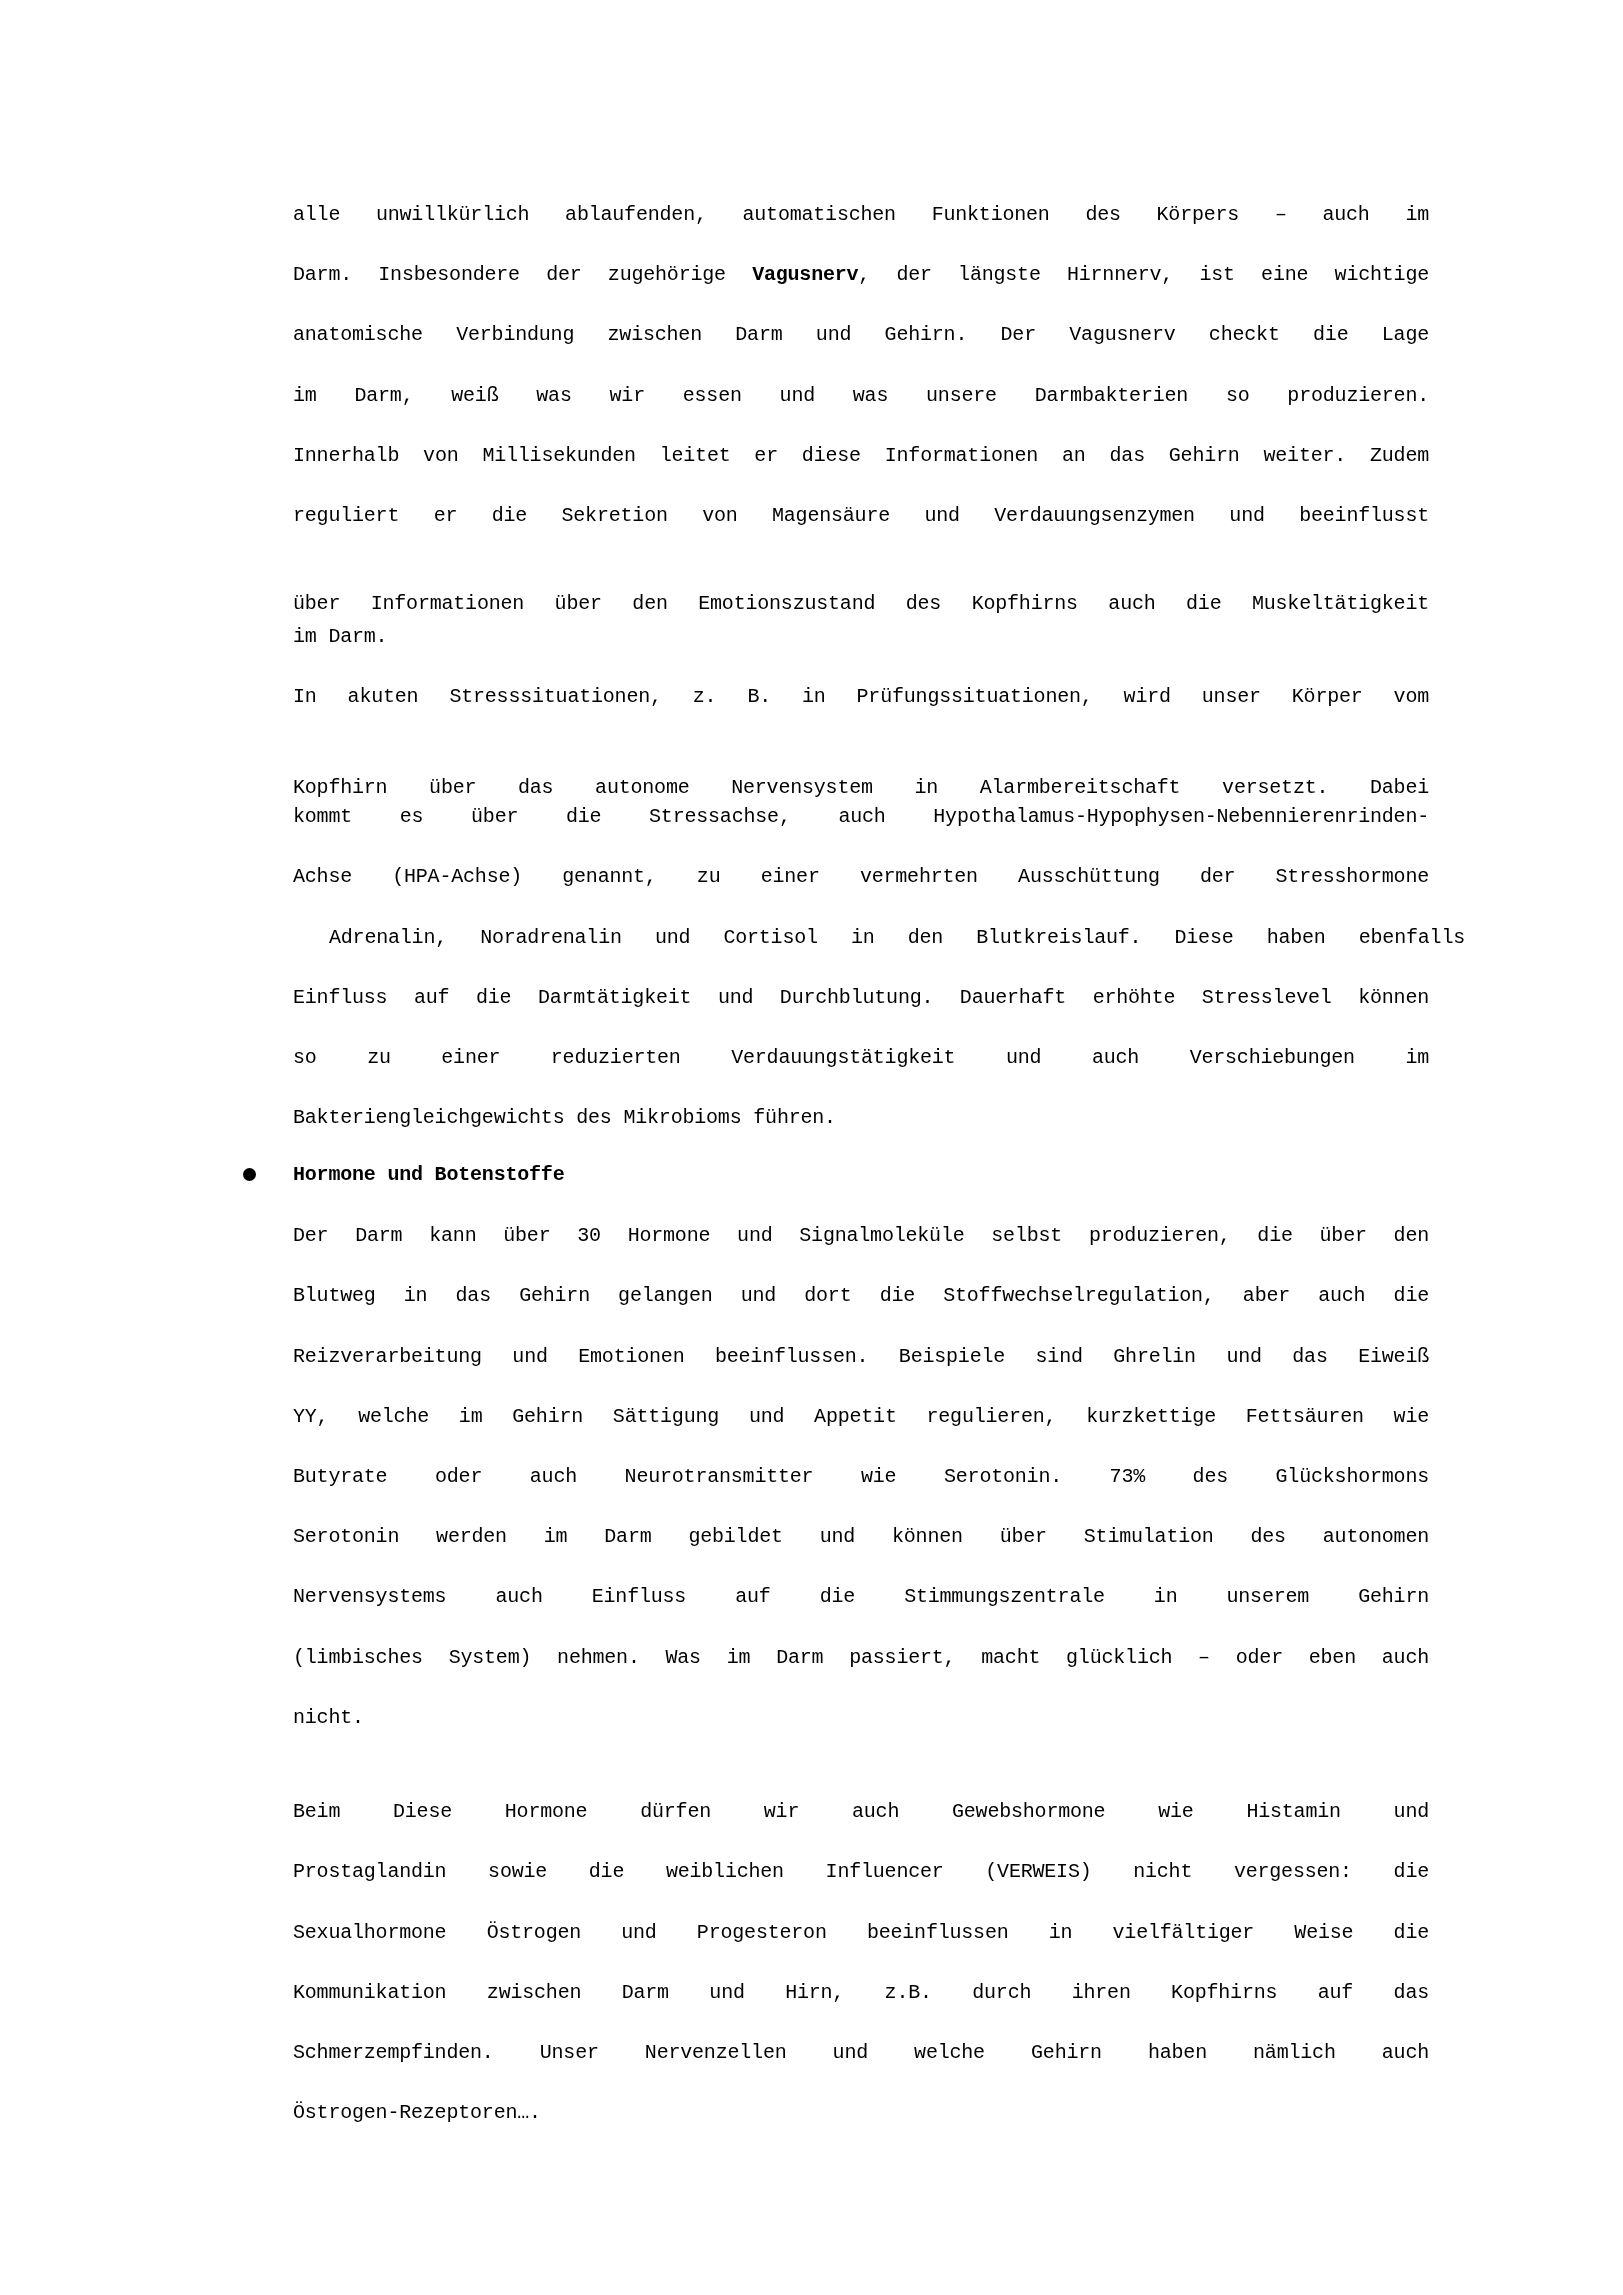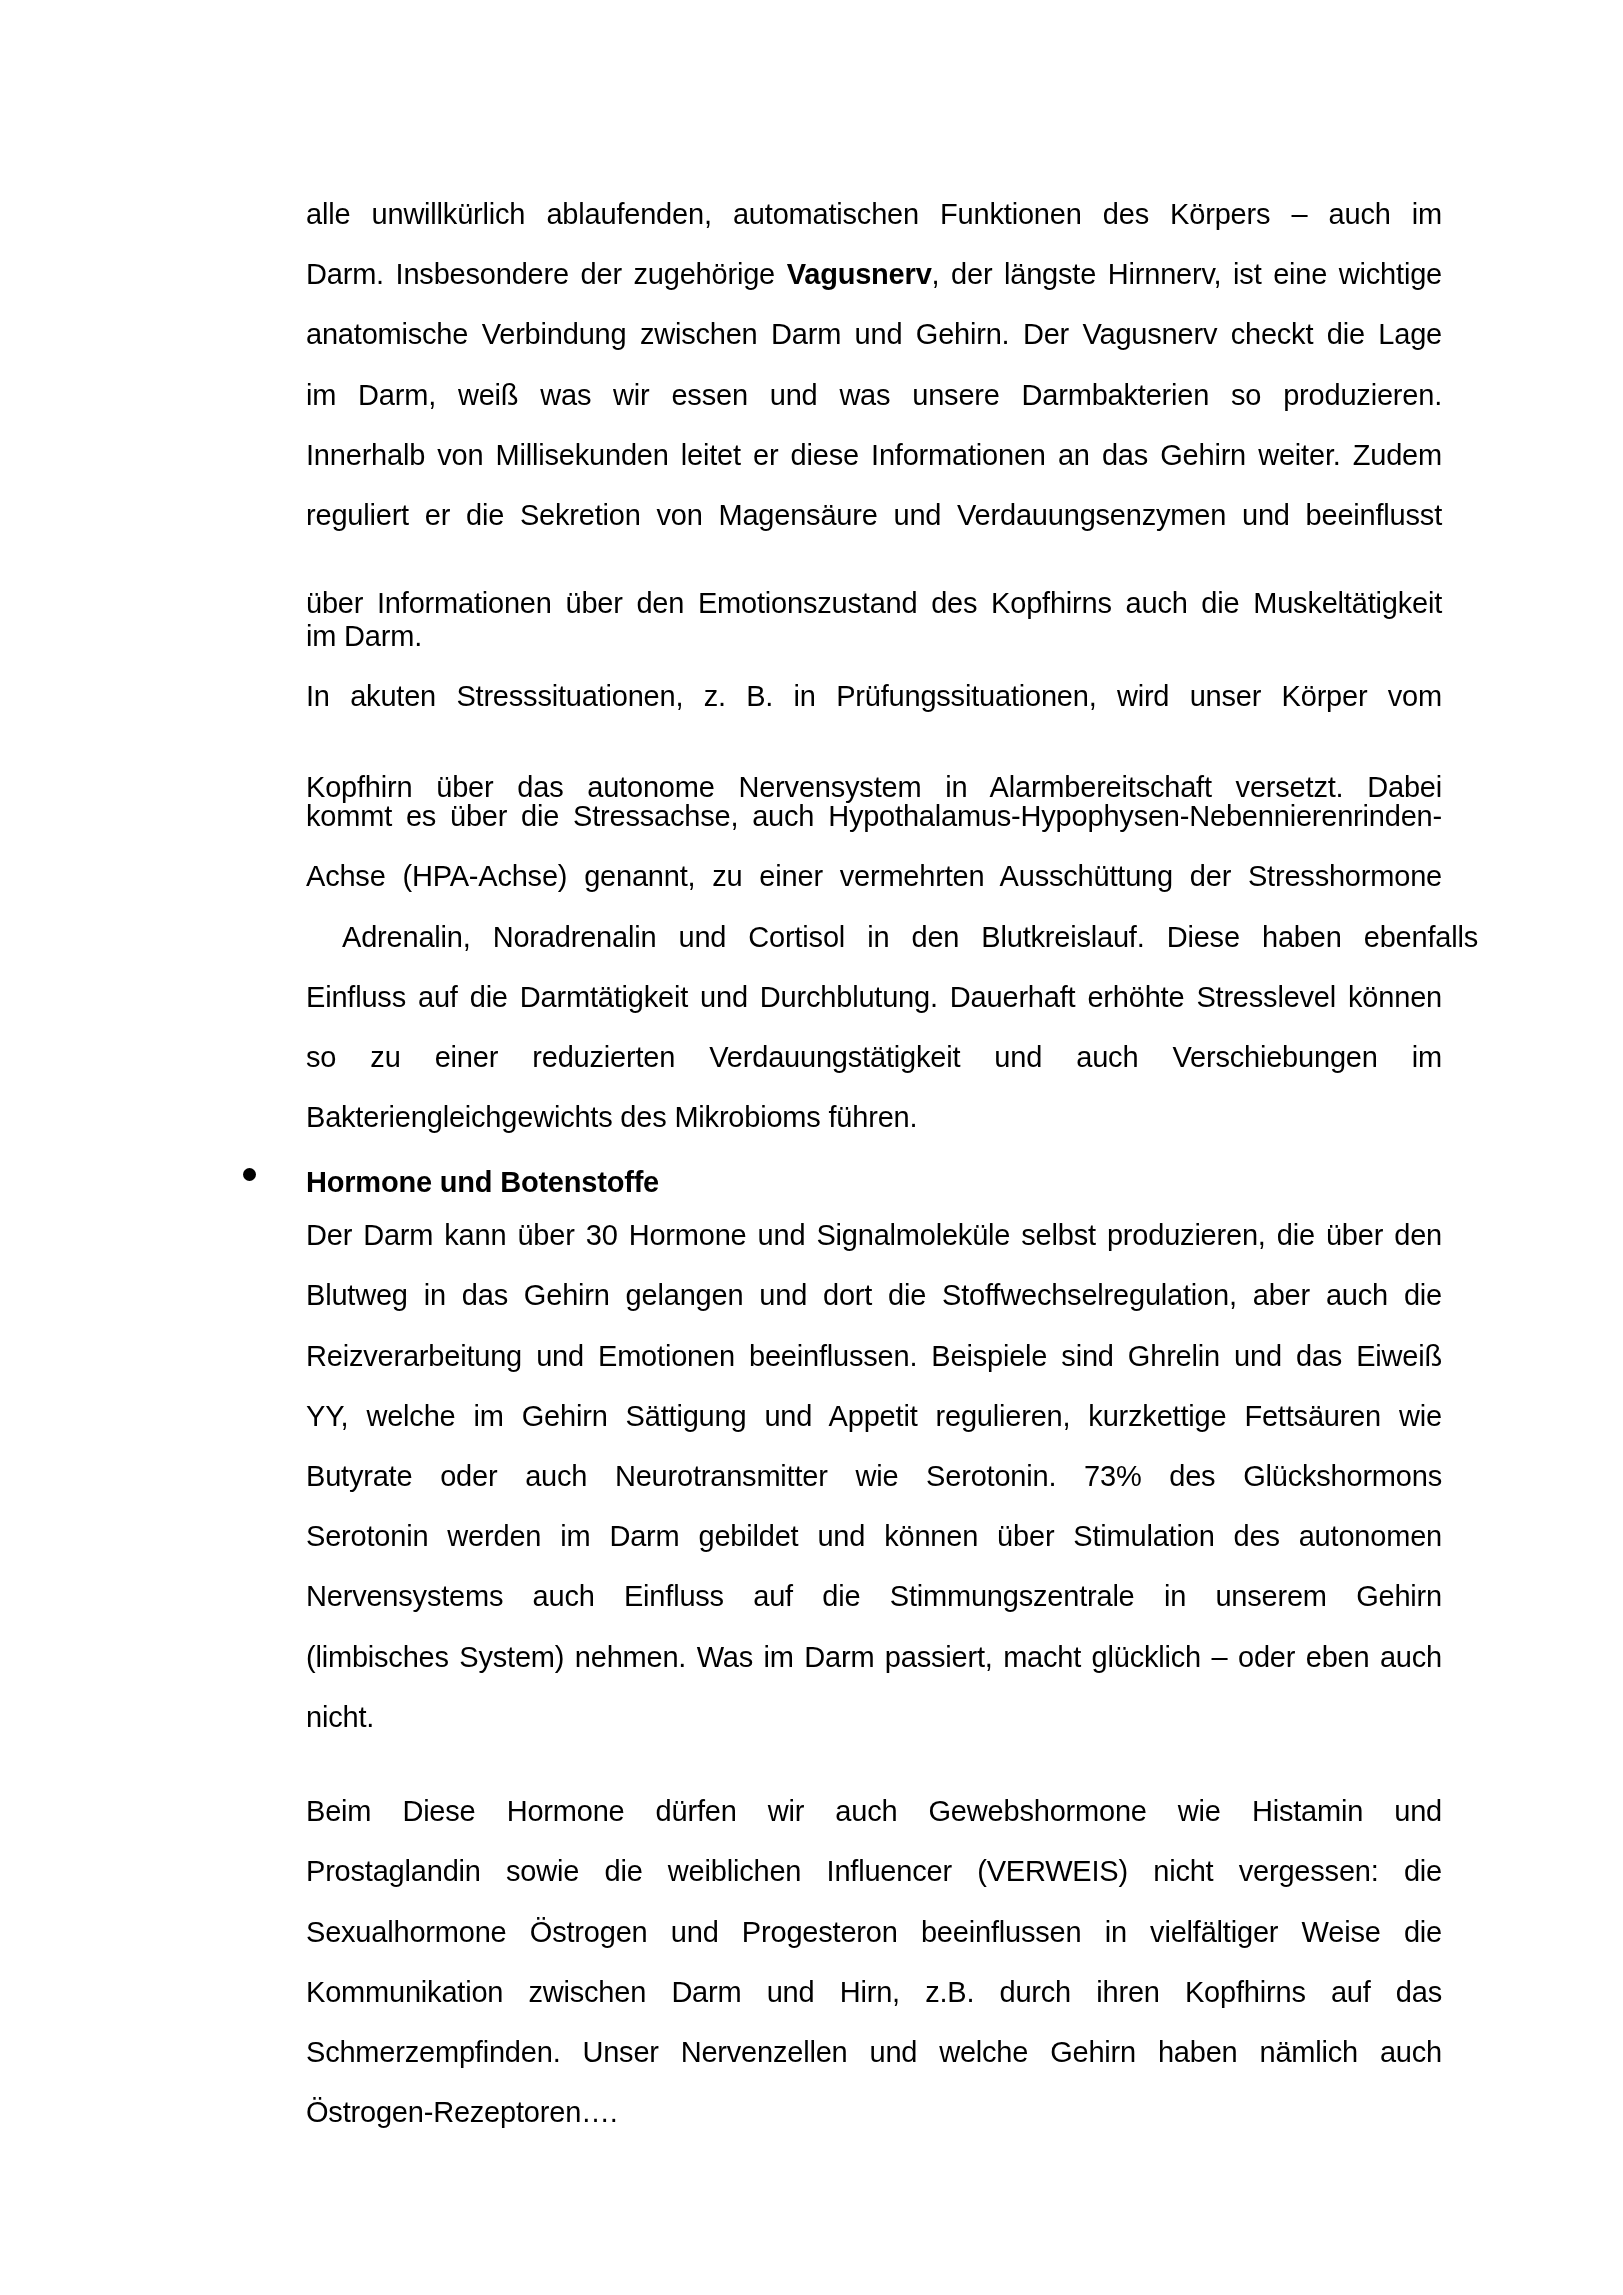--- a/index.html
+++ b/index.html
@@ -4,29 +4,30 @@
 <style>
   html, body { margin: 0; padding: 0; background: #ffffff; }
   body { width: 1623px; height: 2295px; position: relative; overflow: hidden; }
   .page {
     position: absolute; left: 0; top: 0; width: 1623px; height: 2295px;
     background: #ffffff; color: #000000;
     font-family: "Liberation Sans", sans-serif;
   }
   .line {
     position: absolute;
-    left: 306px;
+    left: 293px;
     width: 1136px;
     height: 39px;
-    font-size: 29px;
+    font-size: 20px;
     line-height: 39px;
     white-space: nowrap;
     text-align: justify;
     text-align-last: justify;
     letter-spacing: -0.2px;
+    font-family: Liberation Mono, monospace;
   }
   .line.last { text-align-last: left; }
   .bold { font-weight: bold; }
   .bullet {
     position: absolute;
     left: 243px;
     width: 13px; height: 13px;
     border-radius: 50%;
     background: #000000;
   }
@@ -53,21 +54,21 @@
     <div class="line" style="top: 797px; white-space: normal; overflow: visible;">kommt es über die Stressachse, auch Hypothalamus-Hypophysen-Nebennierenrinden-</div>
     <div class="line" style="top: 857px; white-space: normal; overflow: visible;">Achse (HPA-Achse) genannt, zu einer vermehrten  Ausschüttung der Stresshormone</div>
     <div class="line" style="top: 918px; white-space: normal; overflow: visible; margin-left: 36px;">Adrenalin, Noradrenalin und Cortisol in den Blutkreislauf. Diese haben ebenfalls</div>
     <div class="line" style="top: 978px; white-space: normal; overflow: visible;">Einfluss auf die Darmtätigkeit und Durchblutung. Dauerhaft erhöhte Stresslevel können</div>
     <div class="line" style="top: 1038px; white-space: normal; overflow: visible;">so zu einer reduzierten Verdauungstätigkeit und auch Verschiebungen im</div>
     <div class="line last" style="top: 1098px; white-space: normal; overflow: visible;">Bakteriengleichgewichts des Mikrobioms führen.</div>
   </div>
 
   <div>
     <span class="bullet" style="top:1168px"></span>
-    <div class="line last bold" style="top: 1155px; white-space: normal; overflow: visible; margin-top: 8px;">Hormone und Botenstoffe</div>
+    <div class="line last bold" style="top: 1155px; white-space: normal; overflow: visible;">Hormone und Botenstoffe</div>
     <div class="line" style="top: 1216px; white-space: normal; overflow: visible;">Der Darm kann über 30 Hormone und Signalmoleküle selbst produzieren, die über den</div>
     <div class="line" style="top: 1276px; white-space: normal; overflow: visible;">Blutweg in das Gehirn gelangen und dort die Stoffwechselregulation, aber auch die</div>
     <div class="line" style="top: 1337px; white-space: normal; overflow: visible;">Reizverarbeitung und Emotionen beeinflussen. Beispiele sind  Ghrelin und das Eiweiß</div>
     <div class="line" style="top: 1397px; white-space: normal; overflow: visible;">YY, welche im Gehirn Sättigung und Appetit regulieren, kurzkettige Fettsäuren wie</div>
     <div class="line" style="top: 1457px; white-space: normal; overflow: visible;">Butyrate oder auch Neurotransmitter wie Serotonin. 73% des Glückshormons</div>
     <div class="line" style="top: 1517px; white-space: normal; overflow: visible;">Serotonin werden im Darm gebildet und können über Stimulation des autonomen</div>
     <div class="line" style="top: 1577px; white-space: normal; overflow: visible;">Nervensystems auch Einfluss auf die Stimmungszentrale in unserem Gehirn</div>
     <div class="line" style="top: 1638px; white-space: normal; overflow: visible;">(limbisches System) nehmen. Was im Darm passiert, macht glücklich – oder eben auch</div>
     <div class="line last" style="top: 1698px; white-space: normal; overflow: visible;">nicht.</div>
   </div>

